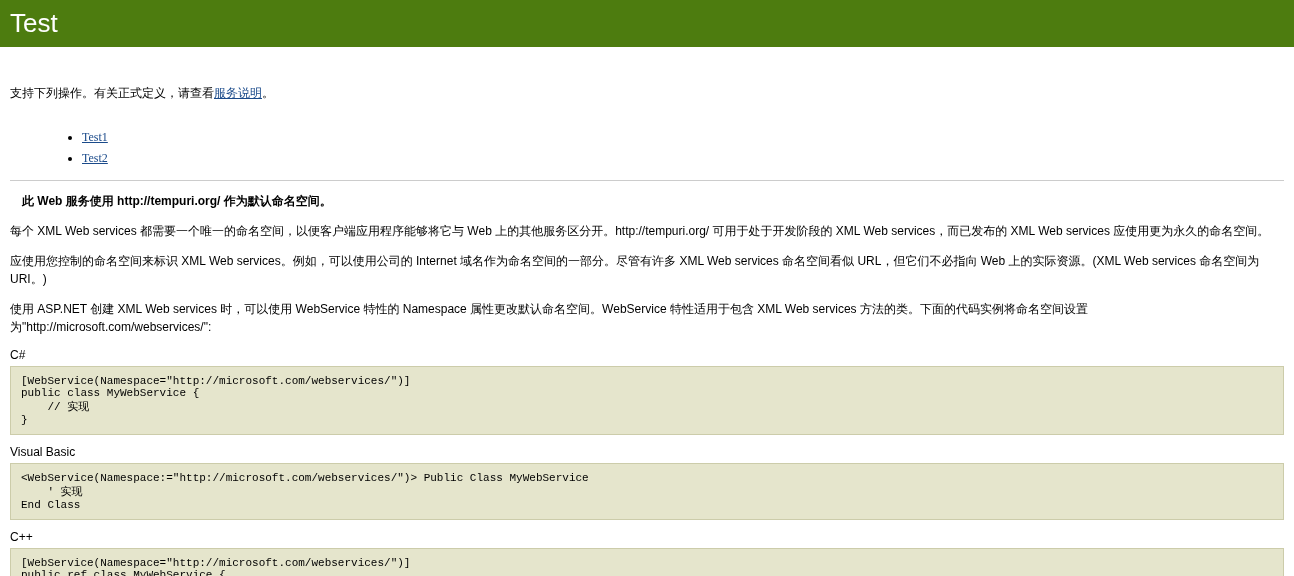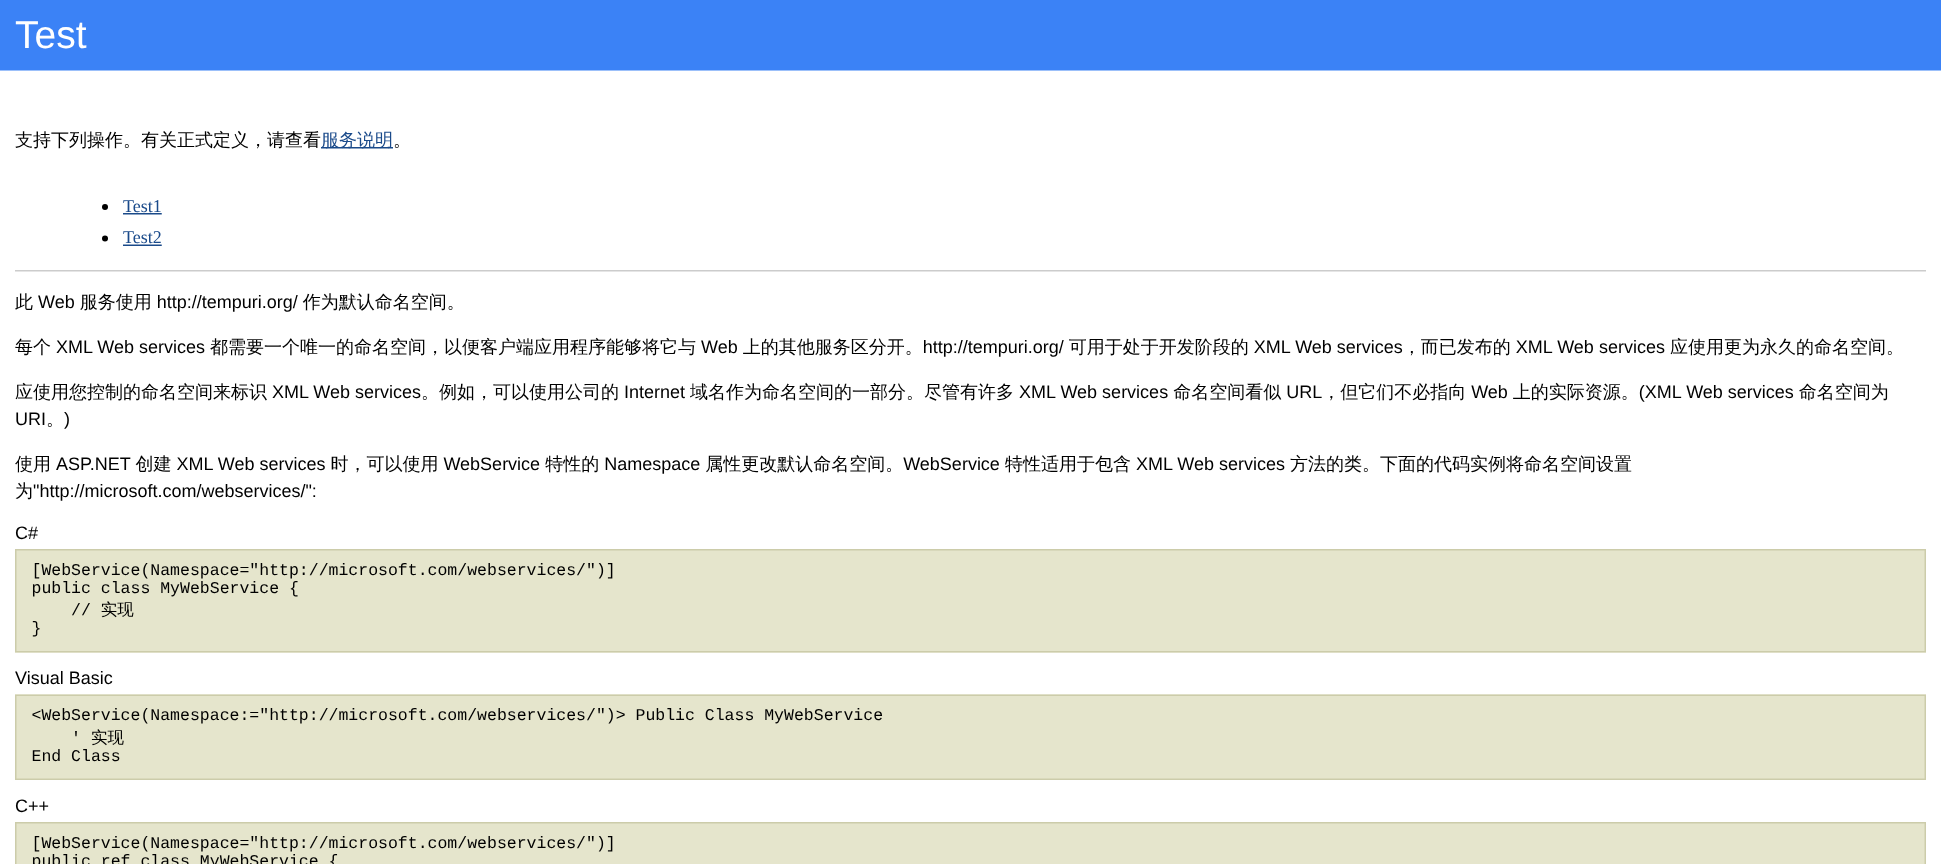--- a/index.html
+++ b/index.html
@@ -4,21 +4,21 @@
 <style>
   * { box-sizing: border-box; }
   body {
     margin: 0;
     font-family: Verdana, Arial, sans-serif;
     font-size: 12px;
     color: #000;
     background: #fff;
   }
   .header {
-    background: #3b82f6;
+    background: #4d7c0f;
     color: #fff;
     padding: 8px 10px;
     font-family: Tahoma, Arial, sans-serif;
   }
   .header h1 {
     margin: 0;
     font-size: 26px;
     font-weight: normal;
   }
   .content {
@@ -39,22 +39,22 @@
     margin: 6px 0;
     list-style: disc;
     font-family: Liberation Serif, serif;
   }
   hr.sep {
     border: none;
     border-top: 1px solid #ccc;
     margin: 10px 0;
   }
   .bold-line {
-    font-weight: normal;
-    margin: 12px 0;
+    font-weight: bold;
+    margin: 12px 12px;
   }
   .para {
     margin: 12px 0;
     line-height: 1.5;
   }
   .lang-label {
     margin: 10px 0 4px 0;
   }
   pre.code {
     background: #e5e5cc;

